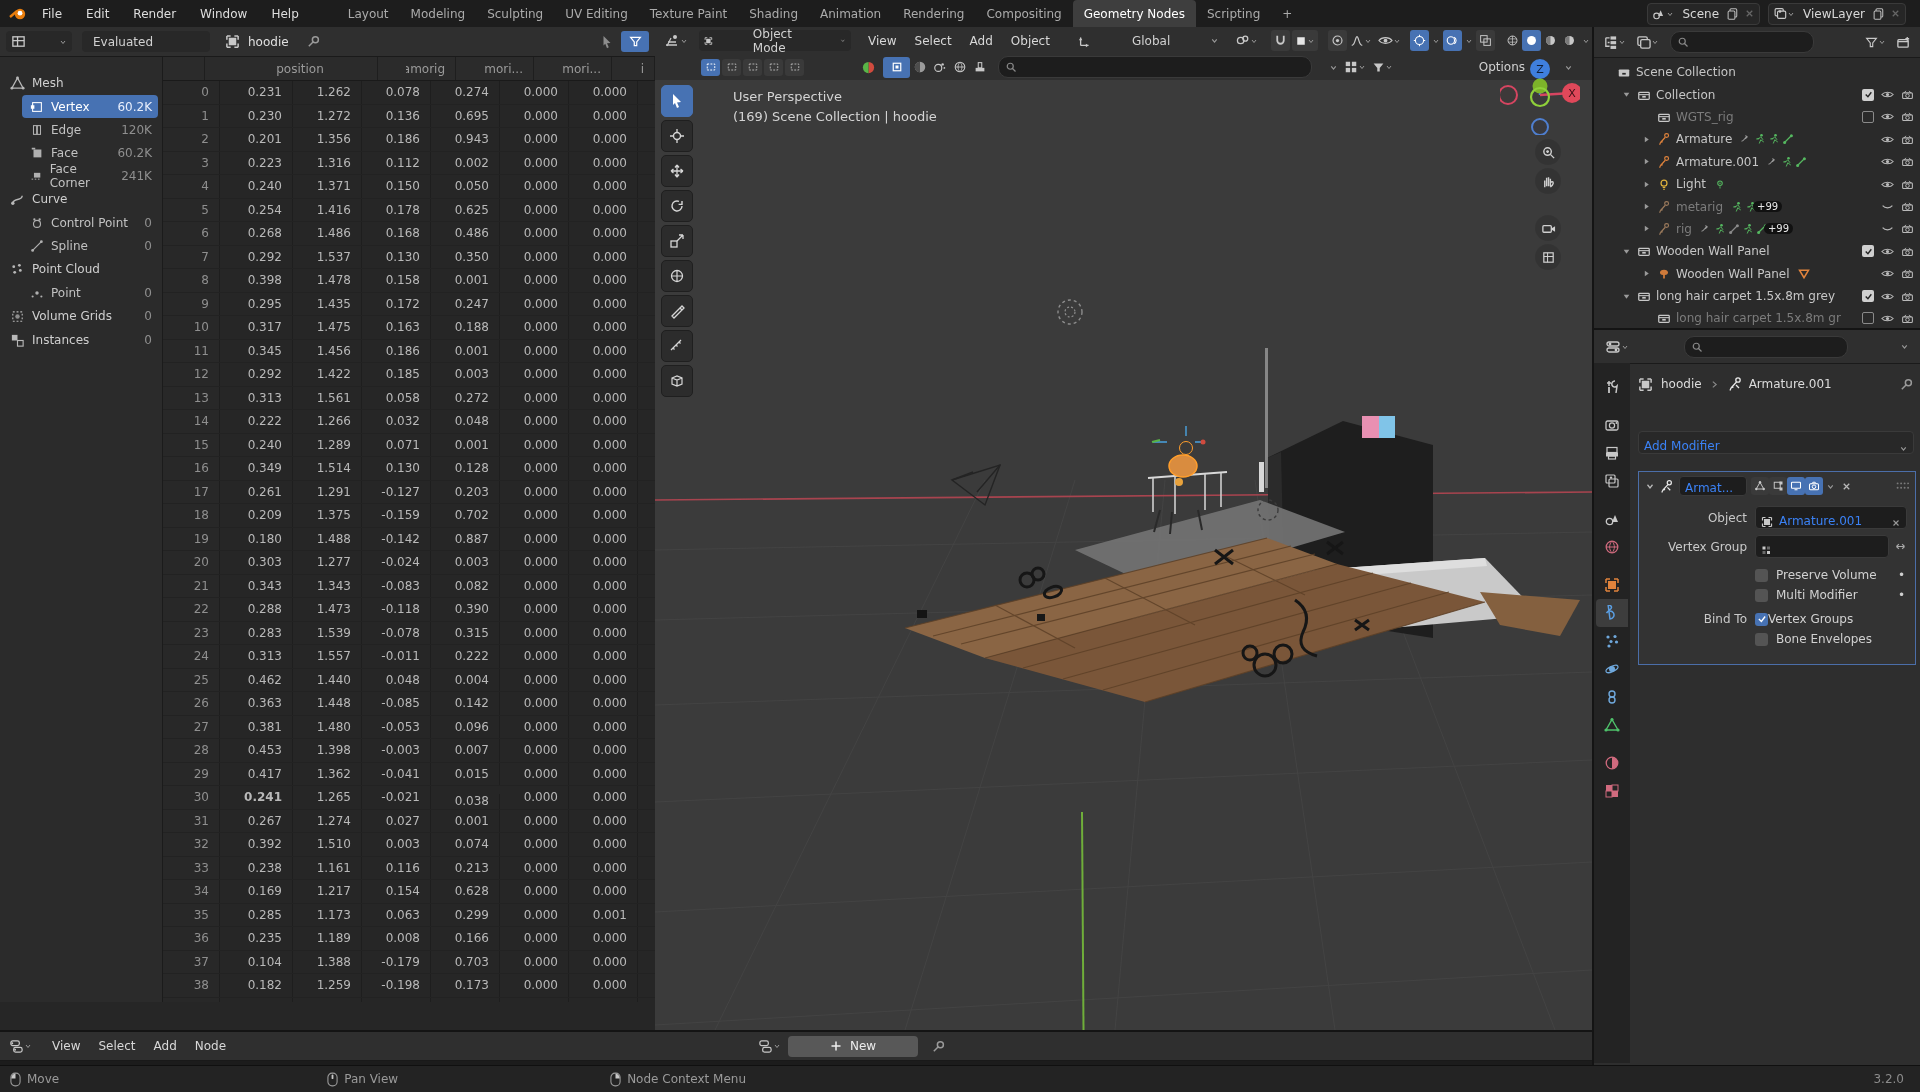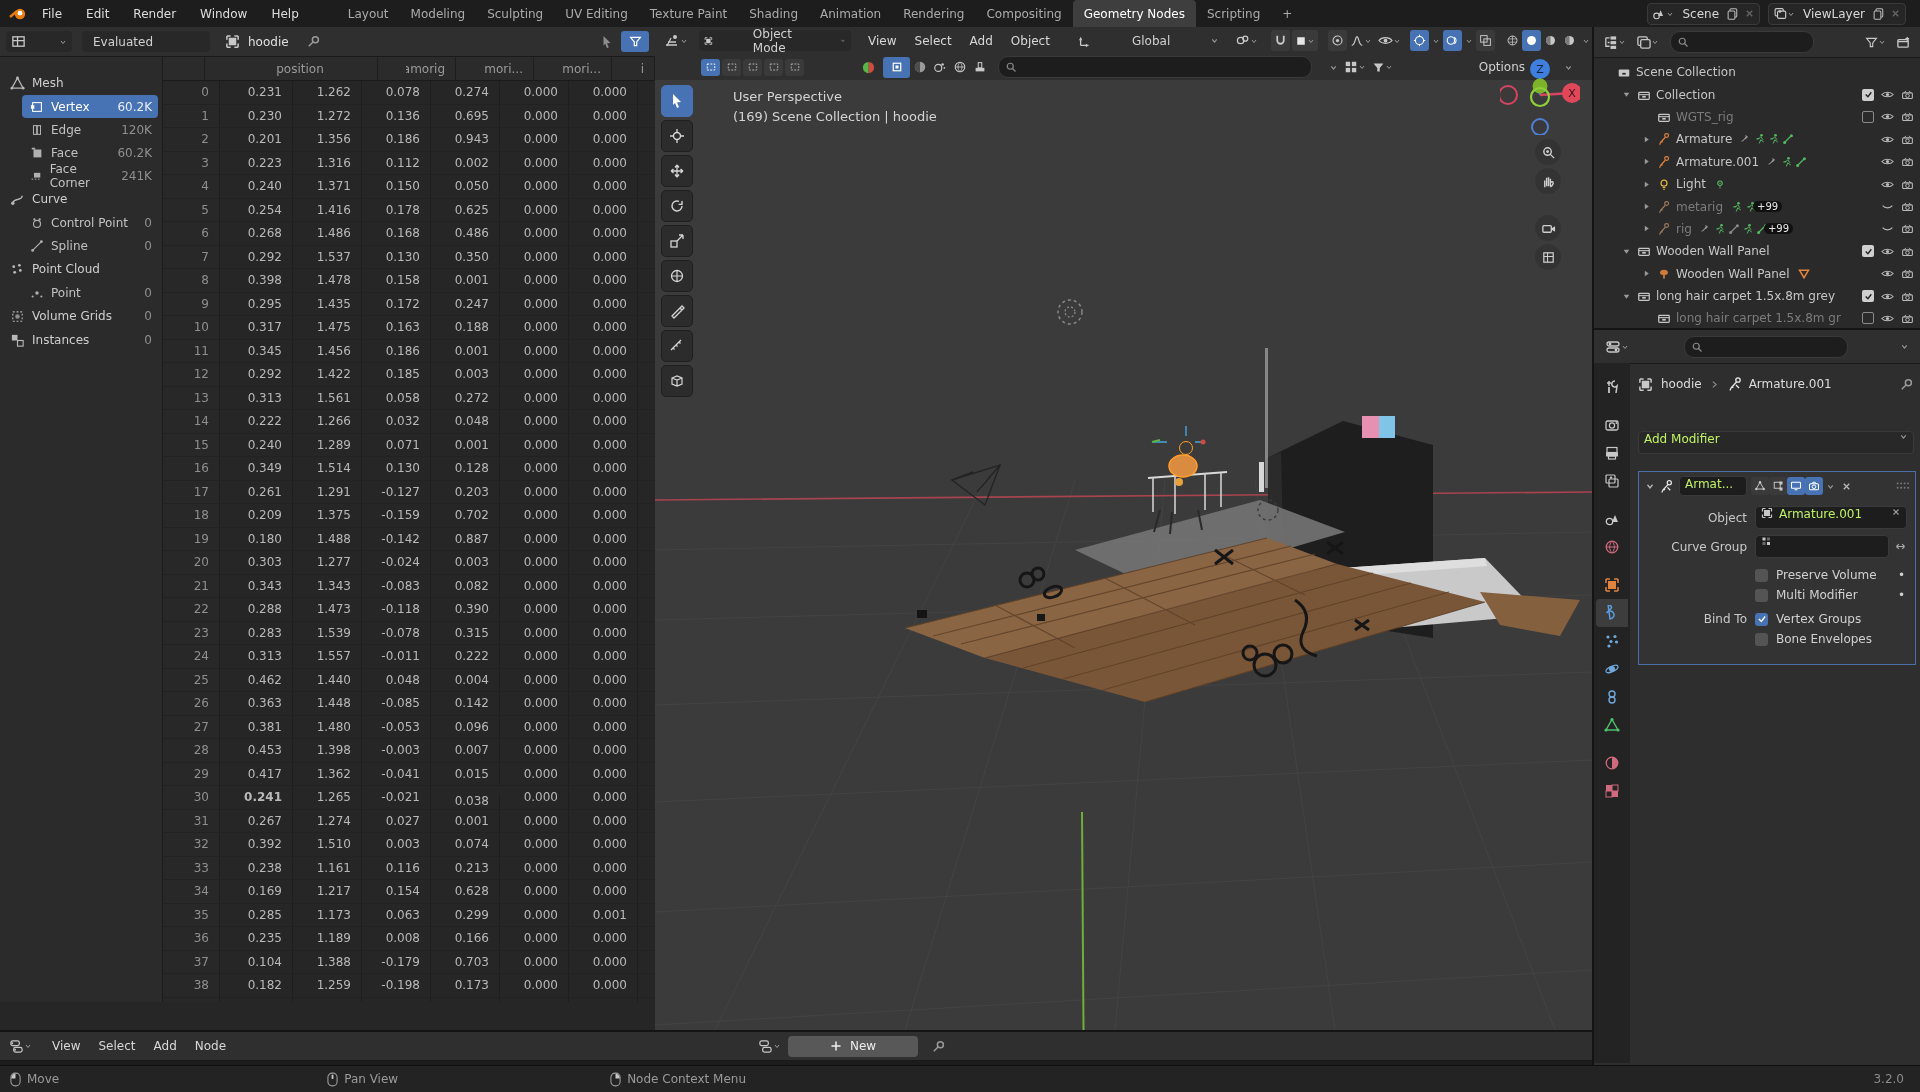--- a/index.html
+++ b/index.html
@@ -76,21 +76,21 @@
   .badge99{background:#111;color:#e8e8e8;border-radius:7px;font-size:10px;padding:0 4px;margin-left:-4px;}
   #properties{left:1592px;top:330px;width:328px;height:735px;background:#2e2e2e;border-left:2px solid #141414;
               box-sizing:border-box;}
   #prop-tabs{left:0;top:33px;width:36px;height:700px;background:#232323;display:flex;flex-direction:column;
              align-items:center;padding-top:10px;box-sizing:border-box;}
   .ptab{width:32px;height:28px;display:flex;align-items:center;justify-content:center;border-radius:4px 0 0 4px;}
   .ptab.active{background:#3d3d3d;}
   .gapper{height:10px;}
   #prop-main{left:36px;top:33px;width:292px;height:700px;}
   .field{background:#1d1d1d;border:1px solid #3a3a3a;border-radius:4px;height:21px;display:flex;
-         align-items:flex-start;padding:0 5px;color:#bef264;}
+         align-items:flex-end;padding:0 5px;color:#3b82f6;}
   .cb{width:13px;height:13px;border-radius:3px;background:#545454;display:flex;align-items:center;justify-content:center;}
   .cb.on{background:#4772b3;}
   #modpanel{position:absolute;left:8px;top:108px;width:276px;height:192px;background:#333333;
             border:1px solid #4b6ea9;border-radius:0;}
   .modrow{display:flex;align-items:center;margin-top:6px;}
   .modlbl{width:108px;text-align:right;padding-right:8px;color:#c9c9c9;flex:none;}
   
   #nodeeditor{left:0;top:1030px;width:1592px;height:35px;background:#1c1c1c;border-top:2px solid #141414;
               box-sizing:border-box;}
   #ne-head{height:28px;background:#2f2f2f;border-bottom:1px solid #191919;display:flex;align-items:center;
@@ -1845,21 +1845,21 @@
               <path d="M2,2 h4 M2,2 v4 M14,2 h-4 M14,2 v4 M2,14 h4 M2,14 v-4 M14,14 h-4 M14,14 v-4" stroke="#c8c8c8" stroke-width="1.6" fill="none"></path>
             </svg>
           <span style="margin-left:6px">Armature.001</span>
           <span class="grow"></span>
           <svg width="10" height="10" viewBox="0 0 16 16">
               <path d="M4,4 L12,12 M12,4 L4,12" stroke="#999" stroke-width="1.8"></path>
             </svg>
         </span>
       </div>
       <div class="modrow">
-        <span class="modlbl">Curve Group</span>
+        <span class="modlbl">Vertex Group</span>
         <span class="field" style="width:122px">
           <svg width="12" height="12" viewBox="0 0 16 16">
               <g fill="#c8c8c8">
                 <rect x="2" y="2" width="4" height="4"></rect>
                 <rect x="8" y="2" width="4" height="4" opacity="0.45"></rect>
                 <rect x="2" y="8" width="4" height="4" opacity="0.45"></rect>
                 <rect x="8" y="8" width="4" height="4"></rect>
               </g>
             </svg>
         </span>
@@ -1883,21 +1883,21 @@
         <span class="grow"></span>
           <span style="color:#cfcfcf;margin-right:10px">•</span>
       </div>
       <div class="modrow" style="margin-top:10px">
         <span class="modlbl">Bind To</span>
         <span class="cb on">
             <svg width="10" height="10" viewBox="0 0 16 16">
               <polyline points="3,8 7,12 13,4" fill="none" stroke="#fff" stroke-width="2.2"></polyline>
             </svg>
           </span>
-        <span style="margin-left:8px">Vertex Groups</span>
+        <span style="">Vertex Groups</span>
       </div>
       <div class="modrow">
         <span class="modlbl"></span>
         <span class="cb"></span>
         <span style="margin-left:8px">Bone Envelopes</span>
       </div>
     </div>
   </div>
 </div>
 

